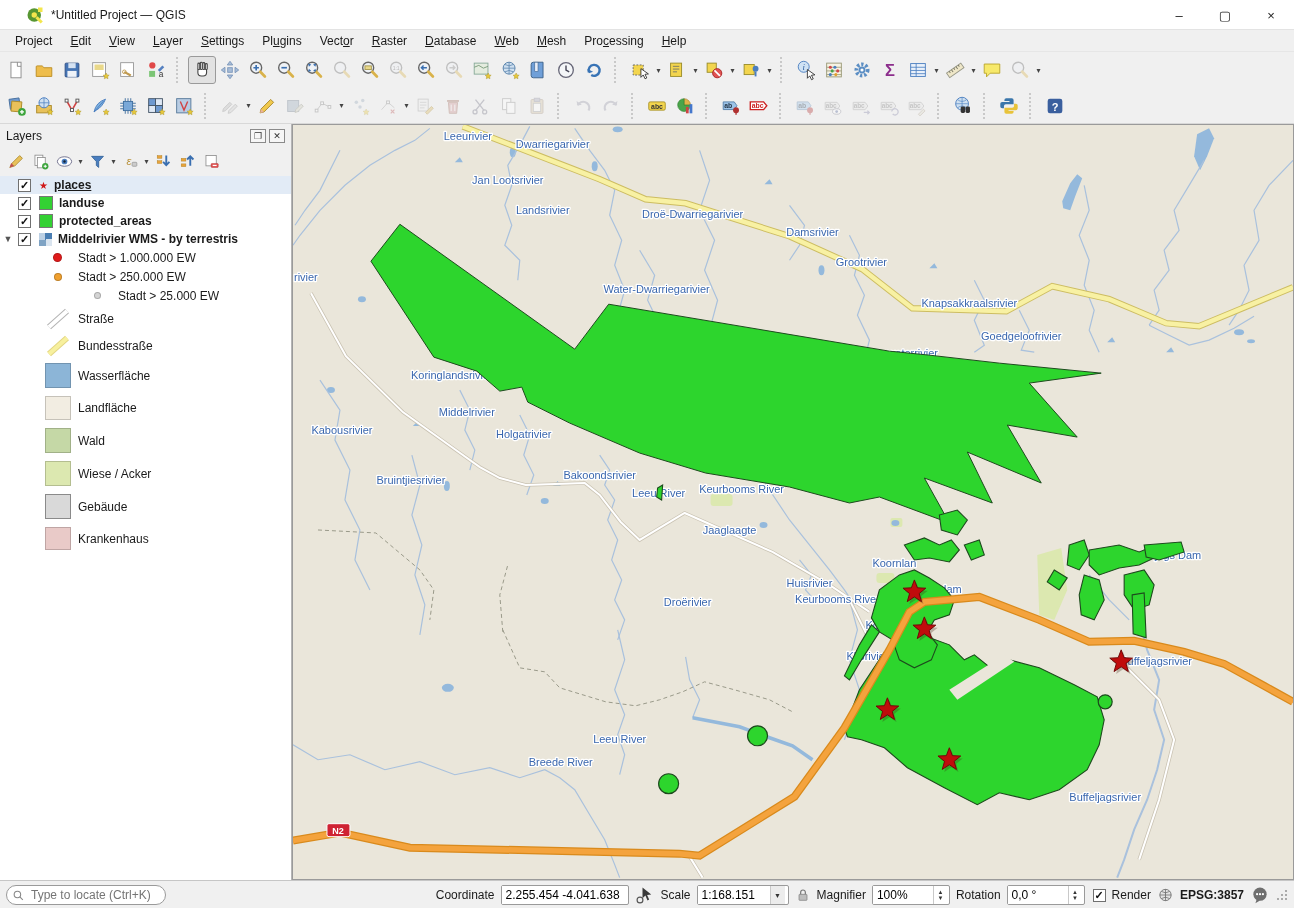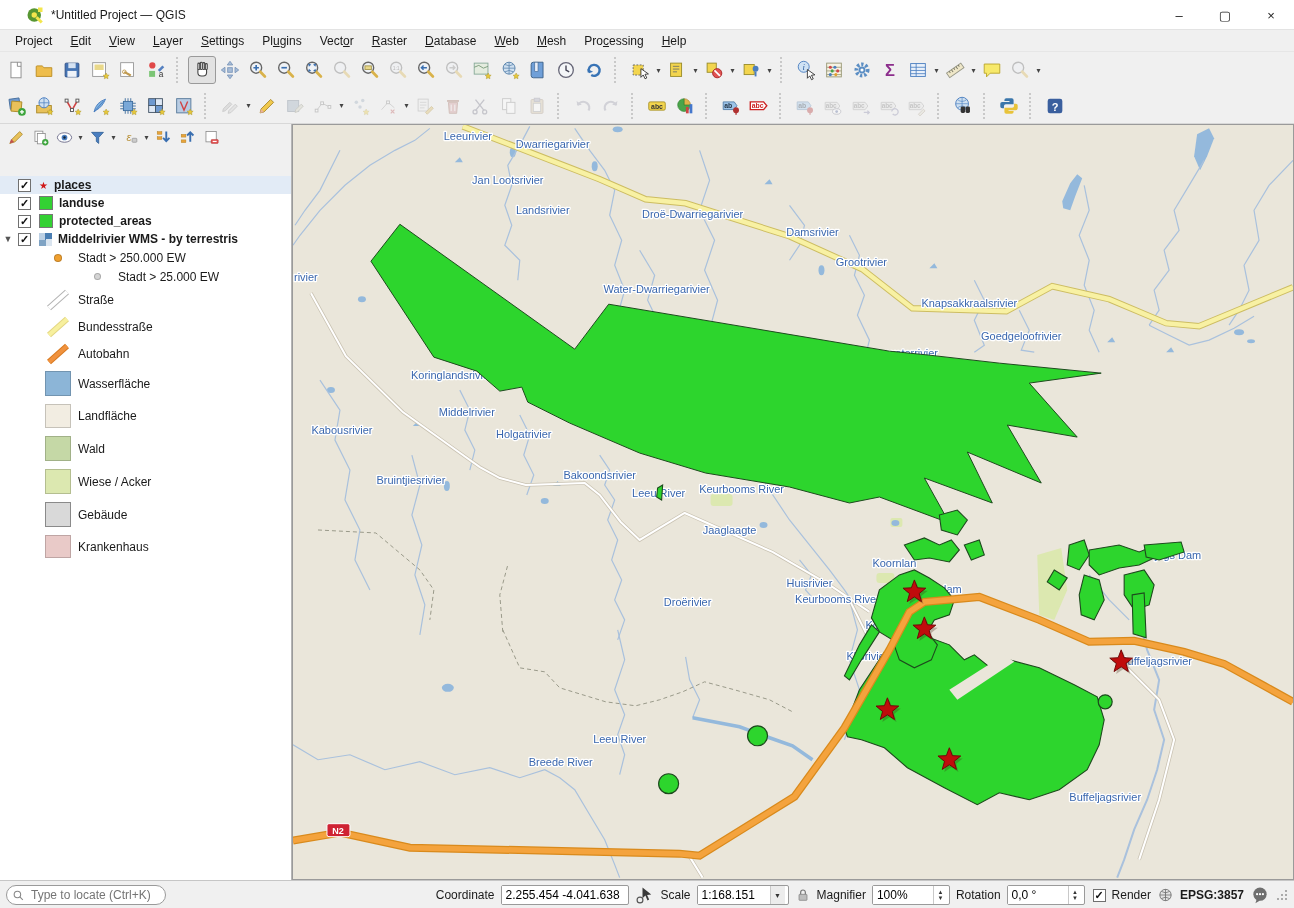--- a/index.html
+++ b/index.html
@@ -580,20 +580,26 @@
     <div class="tbsep"></div>
     <div class="tbtn">
       <svg viewBox="0 0 24 24">
         <rect x="4" y="4" width="16" height="16" rx="2.5" fill="#3a5f9e"></rect>
         <text x="12" y="17" font-size="12" font-weight="bold" text-anchor="middle" fill="#fff">?</text>
       </svg>
     </div>
   </div>
 
 <div class="panel">
+  <div class="panel-title">
+    <span>Layers</span>
+    <span class="sp"></span>
+    <span class="pt-btn">❐</span>
+    <span class="pt-btn">✕</span>
+  </div>
   <div class="panel-tools" id="paneltools">
       <div class="tbtn">
         <svg viewBox="0 0 24 24">
           <path d="M3.5,19.5 l6.5,-2 9.5,-9.5 -3.5,-3.5 -9.5,9.5 z" fill="#e8c15a" stroke="#a8872a"></path>
           <path d="M3.5,19.5 l5.5,-1.7 -3.8,-3.8 z" fill="#c05050"></path>
         </svg>
       </div>
       <div class="tbtn">
         <svg viewBox="0 0 24 24">
           <rect x="5" y="4" width="10" height="13" fill="#fff" stroke="#888"></rect>
@@ -673,20 +679,26 @@
       <div class="trow" style="height: 18px;">
         <span class="exp">▼</span>
         <span class="cb" style="margin-left: 2px;">✓</span>
         <span class="sym">
           <span style="width:13px;height:13px;display:inline-block;background:conic-gradient(#4a7eb3 25%, #d9e4ef 0 50%, #7fa3c4 0 75%, #bcd0e4 0)"></span>
         </span>
         <span class="lname">Middelrivier WMS - by terrestris</span>
       </div>
       <div class="legrow" style="height: 19px;">
         <span class="sw">
+          <span style="width:9px;height:9px;border-radius:50%;background:#e01b1b;border:1px solid rgba(0,0,0,.2);display:inline-block"></span>
+        </span>
+        <span class="lt">Stadt &gt; 1.000.000 EW</span>
+      </div>
+      <div class="legrow" style="height: 19px;">
+        <span class="sw">
           <span style="width:8px;height:8px;border-radius:50%;background:#f0a02f;border:1px solid rgba(0,0,0,.2);display:inline-block"></span>
         </span>
         <span class="lt">Stadt &gt; 250.000 EW</span>
       </div>
       <div class="legrow" style="height: 19px; padding-left: 40px;">
         <span class="sw">
           <span style="width:7px;height:7px;border-radius:50%;background:#d4d4d4;border:1px solid rgba(0,0,0,.2);display:inline-block"></span>
         </span>
         <span class="lt">Stadt &gt; 25.000 EW</span>
       </div>
@@ -700,29 +712,20 @@
         <span class="lt">Straße</span>
       </div>
       <div class="legrow" style="height: 27px;">
         <span class="sw">
           <svg width="26" height="22" viewBox="0 0 26 22">
             <line x1="4" y1="19" x2="22" y2="3" stroke="#e3d683" stroke-width="6"></line>
             <line x1="4" y1="19" x2="22" y2="3" stroke="#f7f09e" stroke-width="4"></line>
           </svg>
         </span>
         <span class="lt">Bundesstraße</span>
-      </div>
-      <div class="legrow" style="height: 27px;">
-        <span class="sw">
-          <svg width="26" height="22" viewBox="0 0 26 22">
-            <line x1="4" y1="19" x2="22" y2="3" stroke="#d8791f" stroke-width="6"></line>
-            <line x1="4" y1="19" x2="22" y2="3" stroke="#f0923e" stroke-width="4"></line>
-          </svg>
-        </span>
-        <span class="lt">Autobahn</span>
       </div>
       <div class="legrow" style="height: 33px;">
         <span class="sw">
           <span style="width:26px;height:25px;background:#8cb5d7;border:1px solid rgba(0,0,0,.18);display:inline-block"></span>
         </span>
         <span class="lt">Wasserfläche</span>
       </div>
       <div class="legrow" style="height: 32px;">
         <span class="sw">
           <span style="width:26px;height:24px;background:#f2ede2;border:1px solid rgba(0,0,0,.18);display:inline-block"></span>

